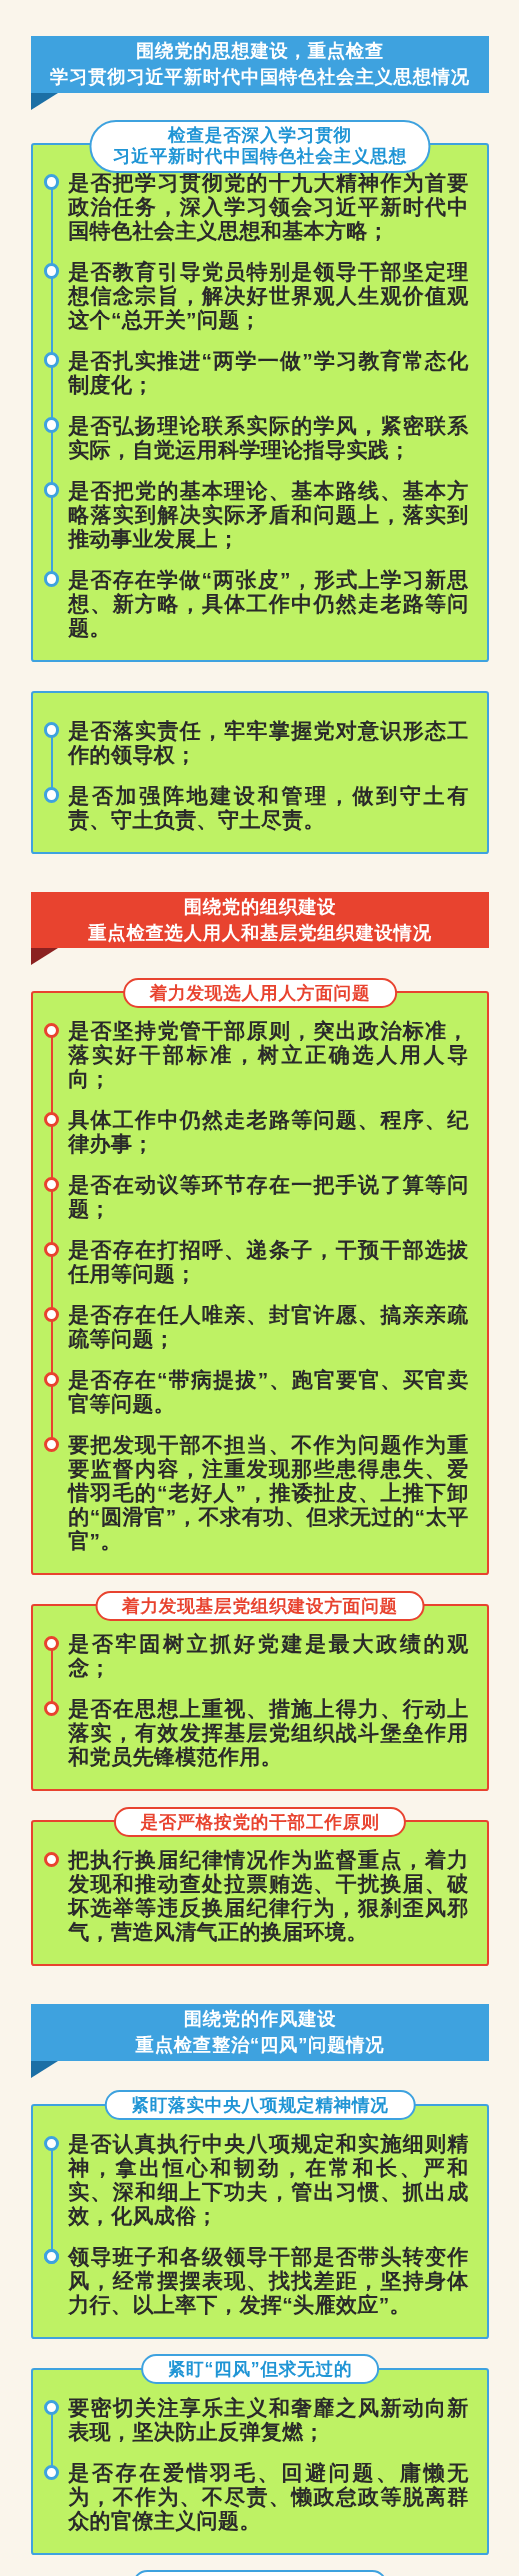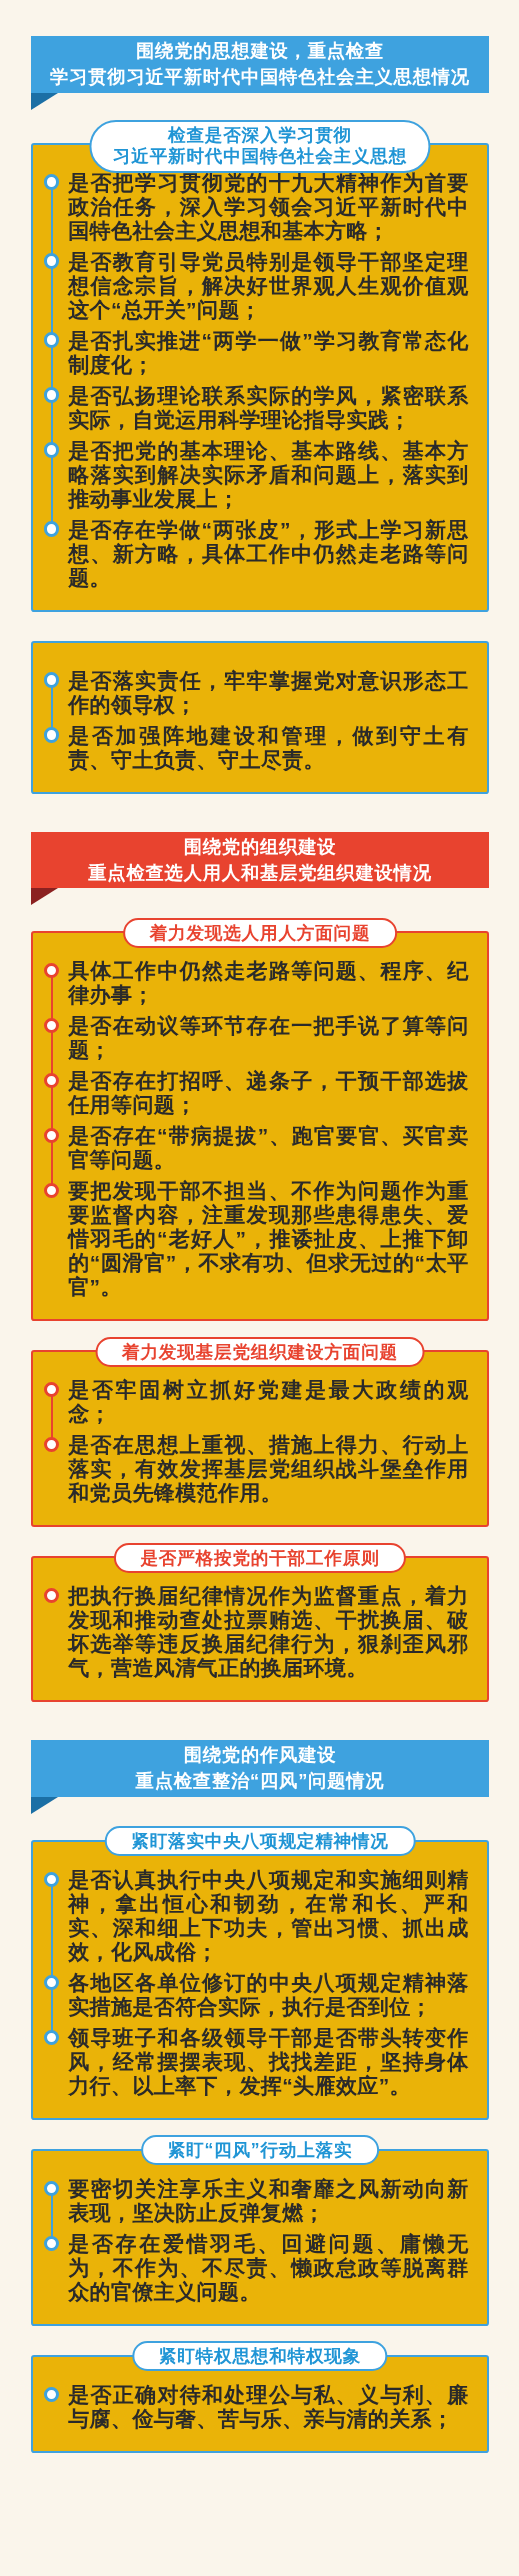--- a/index.html
+++ b/index.html
@@ -38,21 +38,21 @@
     width:0;height:0;
     border-top:17px solid var(--cdark);
     border-right:27.5px solid transparent;
   }
   .sec2,.sec3{margin-top:38px;}
 
   
   .card{
     position:relative;
     margin:29px 31px 0;
-    background:#eab308;
+    background:#bef264;
     border:2.3px solid var(--c);
     border-radius:3.1px;
     padding:26px 18.3px 20px 10.7px;
   }
   .section .card.after-banner{margin-top:43px;}
   .sec1 .card.after-banner{margin-top:50px;}
 
   .pill{
     position:absolute;
     top:-15.3px;
@@ -81,21 +81,21 @@
   .item{
     position:relative;
     padding-left:24.5px;
     font-size:21px;
     line-height:24px;
     letter-spacing:0.4px;
     color:#2A2A2A;
     font-weight:700;
     text-align:justify;
   }
-  .item + .item{margin-top:7px;}
+  .item + .item{margin-top:17px;}
   
   .item::before{
     content:"";
     position:absolute;
     left:6.9px;
     width:2.3px;
     top:-17px;
     bottom:0;
     background:var(--c);
   }
@@ -156,23 +156,25 @@
       <div>围绕党的组织建设</div>
       <div>重点检查选人用人和基层党组织建设情况</div>
       <span class="fold"></span>
     </div>
 
     <div class="card after-banner">
       <div class="pill">
         <div>着力发现选人用人方面问题</div>
       </div>
       <ul class="items">
+        <li class="item"><span class="ring"></span><span class="txt">是否坚持党管干部原则，突出政治标准，落实好干部标准，树立正确选人用人导向；</span></li>
         <li class="item"><span class="ring"></span><span class="txt">具体工作中仍然走老路等问题、程序、纪律办事；</span></li>
         <li class="item"><span class="ring"></span><span class="txt">是否在动议等环节存在一把手说了算等问题；</span></li>
         <li class="item"><span class="ring"></span><span class="txt">是否存在打招呼、递条子，干预干部选拔任用等问题；</span></li>
+        <li class="item"><span class="ring"></span><span class="txt">是否存在任人唯亲、封官许愿、搞亲亲疏疏等问题；</span></li>
         <li class="item"><span class="ring"></span><span class="txt">是否存在“带病提拔”、跑官要官、买官卖官等问题。</span></li>
         <li class="item"><span class="ring"></span><span class="txt">要把发现干部不担当、不作为问题作为重要监督内容，注重发现那些患得患失、爱惜羽毛的“老好人”，推诿扯皮、上推下卸的“圆滑官”，不求有功、但求无过的“太平官”。</span></li>
       </ul>
     </div>
 
     <div class="card">
       <div class="pill">
         <div>着力发现基层党组织建设方面问题</div>
       </div>
       <ul class="items">
@@ -197,28 +199,28 @@
       <div>重点检查整治“四风”问题情况</div>
       <span class="fold"></span>
     </div>
 
     <div class="card after-banner">
       <div class="pill">
         <div>紧盯落实中央八项规定精神情况</div>
       </div>
       <ul class="items">
         <li class="item"><span class="ring"></span><span class="txt">是否认真执行中央八项规定和实施细则精神，拿出恒心和韧劲，在常和长、严和实、深和细上下功夫，管出习惯、抓出成效，化风成俗；</span></li>
-        <li class="item"><span class="ring"></span><span class="txt">各地区各单位修订的中央八项规定精神落实措施是否符合实际，执行是否到位；</span></li>
+        <li class="item"><span class="ring"></span></li>
         <li class="item"><span class="ring"></span><span class="txt">领导班子和各级领导干部是否带头转变作风，经常摆摆表现、找找差距，坚持身体力行、以上率下，发挥“头雁效应”。</span></li>
       </ul>
     </div>
 
     <div class="card">
       <div class="pill">
-        <div>紧盯“四风”行动上落实</div>
+        <div>紧盯“四风”但求无过的</div>
       </div>
       <ul class="items">
         <li class="item"><span class="ring"></span><span class="txt">要密切关注享乐主义和奢靡之风新动向新表现，坚决防止反弹复燃；</span></li>
         <li class="item"><span class="ring"></span><span class="txt">是否存在爱惜羽毛、回避问题、庸懒无为，不作为、不尽责、懒政怠政等脱离群众的官僚主义问题。</span></li>
       </ul>
     </div>
 
     <div class="card">
       <div class="pill">
         <div>紧盯特权思想和特权现象</div>

